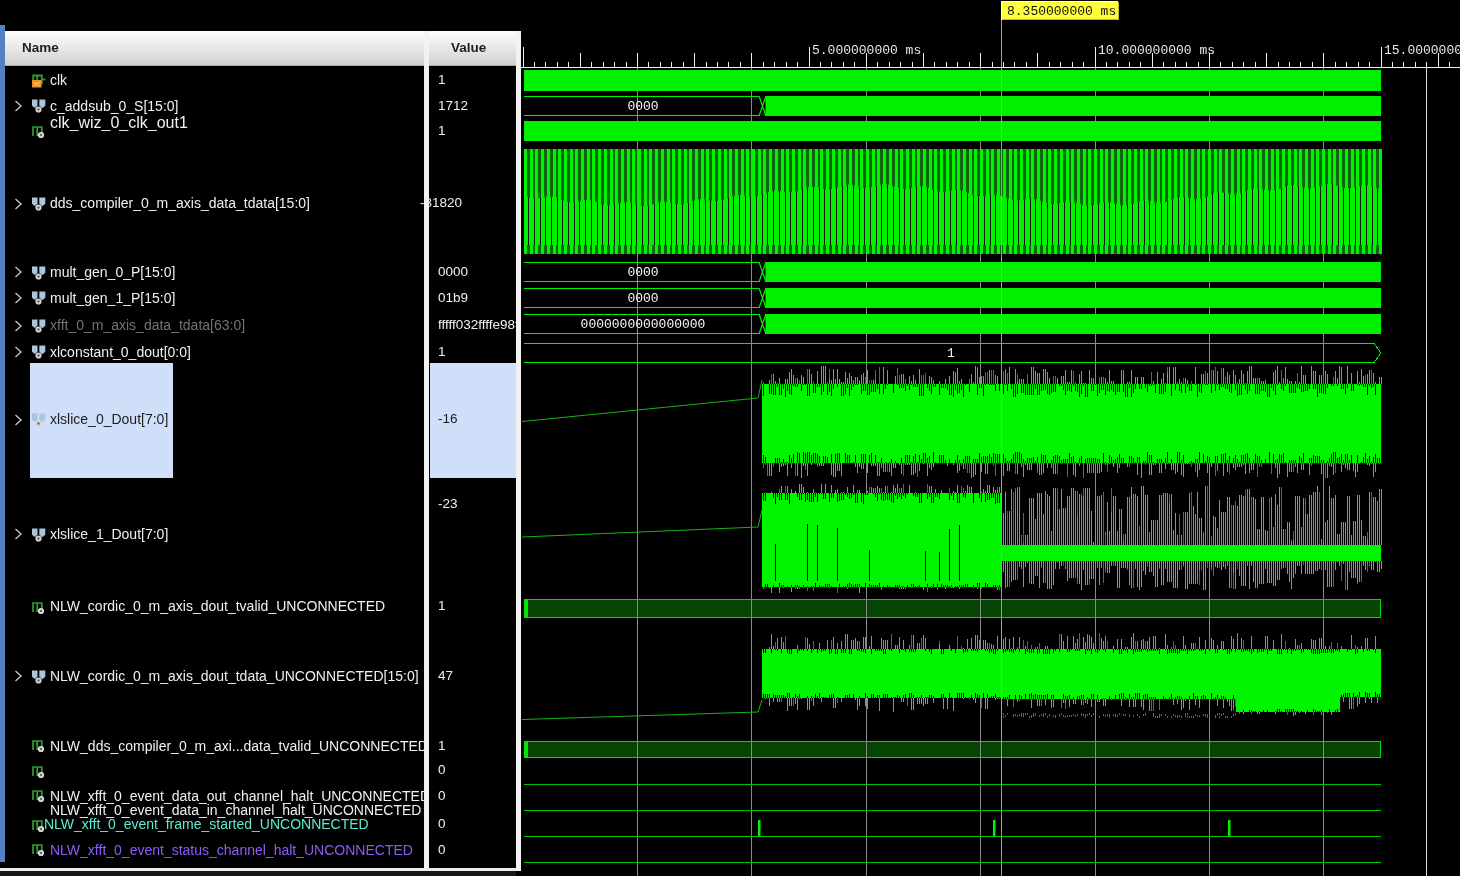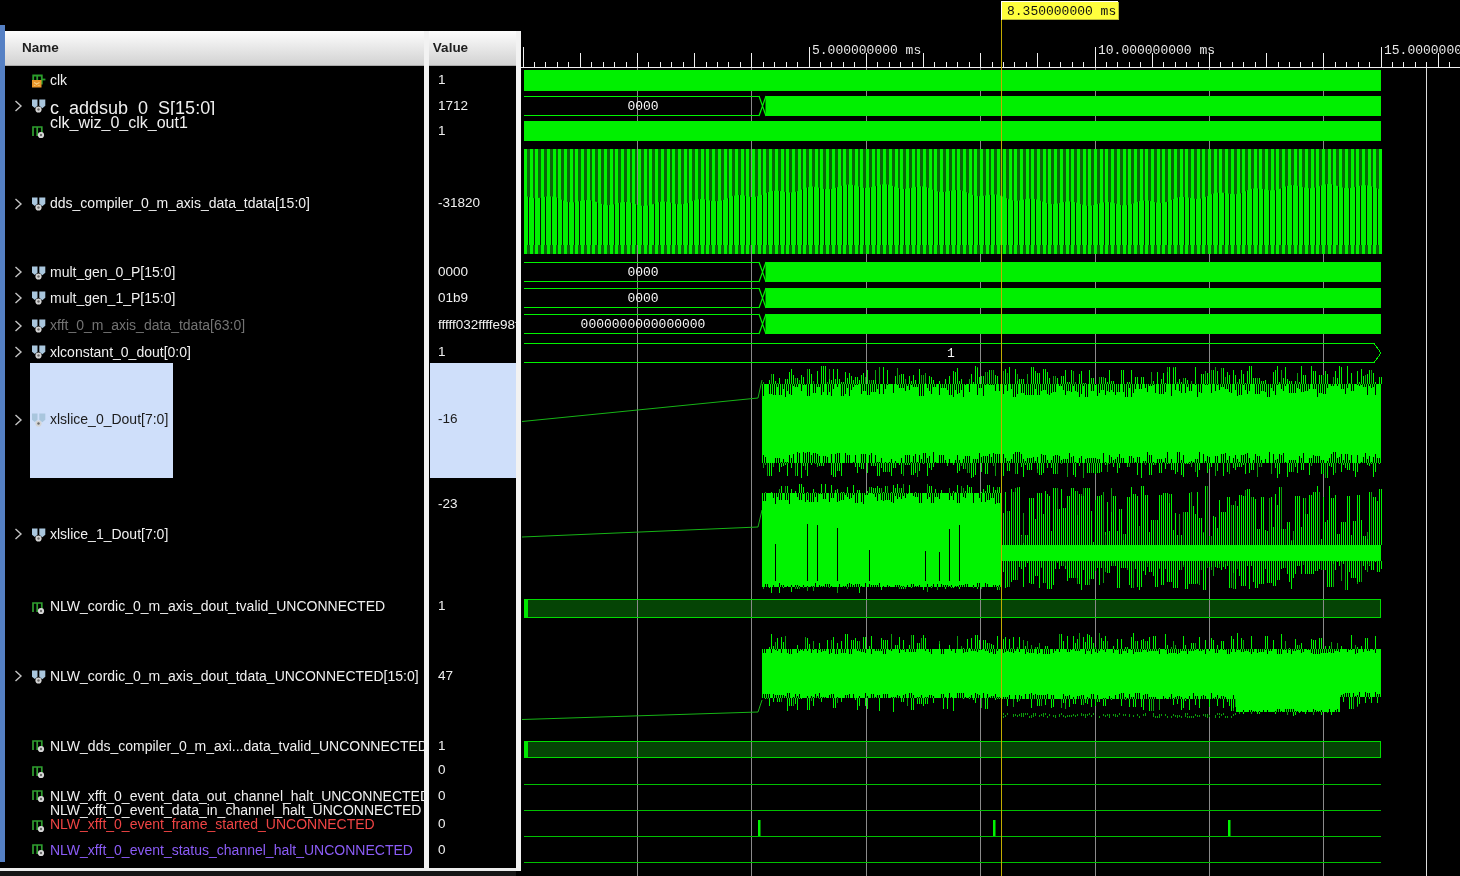--- a/index.html
+++ b/index.html
@@ -20,54 +20,54 @@
         <path d="M1 1.5h5.5v6.3L3.8 10L1 7.8z" fill="#a9c6dd"></path>
         <path d="M8.3 1.5h6v6.3l-3 2.4-3-2.4z" fill="#a9c6dd"></path>
         <circle cx="7.5" cy="11.5" r="3.1" fill="#d4d4d4"></circle>
         <circle cx="7.5" cy="11.5" r="1.2" fill="#6a6a6a"></circle>
       </g>
 </defs>
   </svg>
 <div style="position:absolute;left:5px;top:31px;width:419px;height:34px;background:linear-gradient(#fdfdfd,#d2d2d2);border-bottom:1px solid #aaa"></div>
 <div style="position:absolute;left:429px;top:31px;width:87px;height:34px;background:linear-gradient(#fdfdfd,#d2d2d2);border-bottom:1px solid #aaa"></div>
 <div style="position:absolute;left:22px;top:40px;font-size:13.5px;font-weight:bold;color:#1e1e1e">Name</div>
-<div style="position:absolute;left:407px;top:40px;width:87px;text-align:center;font-size:13.5px;font-weight:bold;color:#1e1e1e">Value</div>
+<div style="position:absolute;left:451px;top:40px;width:87px;font-size:13.5px;font-weight:bold;color:#1e1e1e">Value</div>
 <div style="position:absolute;left:424px;top:31px;width:5px;height:837px;background:#f2f2f2"></div>
 <div style="position:absolute;left:516px;top:31px;width:5px;height:840px;background:#f2f2f2"></div>
 <div style="position:absolute;left:0px;top:25px;width:5px;height:837px;background:#5580c4"></div>
 <div style="position:absolute;left:0px;top:868px;width:516px;height:3px;background:#ececec"></div>
 <div style="position:absolute;left:0px;top:871px;width:516px;height:5px;background:#161616"></div>
 <div style="position:absolute;left:30px;top:363px;width:143px;height:115px;background:#cfdffa"></div>
 <div style="position:absolute;left:430px;top:363px;width:86px;height:115px;background:#cfdffa"></div>
 <svg style="position:absolute;left:31px;top:73px" width="15" height="15" viewBox="0 0 15 15">
     <use href="#i-clk"></use>
   </svg>
 <div style="position:absolute;left:50px;top:72px;width:374px;height:17px;overflow:hidden;white-space:nowrap;color:#f0f0f0;font-size:14px">clk</div>
 <div style="position:absolute;left:438px;top:72px;width:78px;height:17px;overflow:hidden;white-space:nowrap;color:#f0f0f0;font-size:13.5px">1</div>
 <svg style="position:absolute;left:13px;top:100px" width="10" height="12" viewBox="0 0 10 12">
     <path d="M2.5 1L8 6L2.5 11" stroke="#c4c4c4" stroke-width="1.4" fill="none"></path>
   </svg>
 <svg style="position:absolute;left:31px;top:98px" width="15" height="15" viewBox="0 0 15 15">
     <use href="#i-bus"></use>
   </svg>
-<div style="position:absolute;left:50px;top:98px;width:374px;height:17px;overflow:hidden;white-space:nowrap;color:#f0f0f0;font-size:18px">c_addsub_0_S[15:0]</div>
+<div style="position:absolute;left:50px;top:98px;width:374px;height:17px;overflow:hidden;white-space:nowrap;color:#f0f0f0;font-size:14px">c_addsub_0_S[15:0]</div>
 <div style="position:absolute;left:438px;top:98px;width:78px;height:17px;overflow:hidden;white-space:nowrap;color:#f0f0f0;font-size:13.5px">1712</div>
 <svg style="position:absolute;left:31px;top:124px" width="15" height="15" viewBox="0 0 15 15">
     <use href="#i-bit"></use>
   </svg>
 <div style="position:absolute;left:50px;top:114px;width:374px;height:17px;overflow:hidden;white-space:nowrap;color:#f0f0f0;font-size:16px">clk_wiz_0_clk_out1</div>
 <div style="position:absolute;left:438px;top:123px;width:78px;height:17px;overflow:hidden;white-space:nowrap;color:#f0f0f0;font-size:13.5px">1</div>
 <svg style="position:absolute;left:13px;top:198px" width="10" height="12" viewBox="0 0 10 12">
     <path d="M2.5 1L8 6L2.5 11" stroke="#c4c4c4" stroke-width="1.4" fill="none"></path>
   </svg>
 <svg style="position:absolute;left:31px;top:196px" width="15" height="15" viewBox="0 0 15 15">
     <use href="#i-bus"></use>
   </svg>
 <div style="position:absolute;left:50px;top:195px;width:374px;height:17px;overflow:hidden;white-space:nowrap;color:#f0f0f0;font-size:14px">dds_compiler_0_m_axis_data_tdata[15:0]</div>
-<div style="position:absolute;left:438px;top:195px;width:78px;height:17px;overflow:hidden;white-space:nowrap;color:#f0f0f0;font-size:13.5px">-31820</div>
+<div style="position:absolute;left:420px;top:195px;width:78px;height:17px;overflow:hidden;white-space:nowrap;color:#f0f0f0;font-size:13.5px">-31820</div>
 <svg style="position:absolute;left:13px;top:266px" width="10" height="12" viewBox="0 0 10 12">
     <path d="M2.5 1L8 6L2.5 11" stroke="#c4c4c4" stroke-width="1.4" fill="none"></path>
   </svg>
 <svg style="position:absolute;left:31px;top:265px" width="15" height="15" viewBox="0 0 15 15">
     <use href="#i-bus"></use>
   </svg>
 <div style="position:absolute;left:50px;top:264px;width:374px;height:17px;overflow:hidden;white-space:nowrap;color:#f0f0f0;font-size:14px">mult_gen_0_P[15:0]</div>
 <div style="position:absolute;left:438px;top:264px;width:78px;height:17px;overflow:hidden;white-space:nowrap;color:#f0f0f0;font-size:13.5px">0000</div>
 <svg style="position:absolute;left:13px;top:292px" width="10" height="12" viewBox="0 0 10 12">
     <path d="M2.5 1L8 6L2.5 11" stroke="#c4c4c4" stroke-width="1.4" fill="none"></path>
@@ -133,21 +133,21 @@
 <div style="position:absolute;left:50px;top:802px;width:374px;height:17px;overflow:hidden;white-space:nowrap;color:#f0f0f0;font-size:14px">NLW_xfft_0_event_data_in_channel_halt_UNCONNECTED</div>
 <div style="position:absolute;left:438px;top:762px;width:78px;height:17px;overflow:hidden;white-space:nowrap;color:#f0f0f0;font-size:13.5px">0</div>
 <svg style="position:absolute;left:31px;top:788px" width="15" height="15" viewBox="0 0 15 15">
     <use href="#i-bit"></use>
   </svg>
 <div style="position:absolute;left:50px;top:788px;width:374px;height:17px;overflow:hidden;white-space:nowrap;color:#f0f0f0;font-size:14px">NLW_xfft_0_event_data_out_channel_halt_UNCONNECTED</div>
 <div style="position:absolute;left:438px;top:788px;width:78px;height:17px;overflow:hidden;white-space:nowrap;color:#f0f0f0;font-size:13.5px">0</div>
 <svg style="position:absolute;left:31px;top:818px" width="15" height="15" viewBox="0 0 15 15">
     <use href="#i-bit"></use>
   </svg>
-<div style="position:absolute;left:50px;top:816px;width:374px;height:17px;overflow:hidden;white-space:nowrap;color:#ef4444;font-size:14px">NLW_xfft_0_event_frame_started_UNCONNECTED</div>
+<div style="position:absolute;left:44px;top:816px;width:374px;height:17px;overflow:hidden;white-space:nowrap;color:#5eead4;font-size:14px">NLW_xfft_0_event_frame_started_UNCONNECTED</div>
 <div style="position:absolute;left:438px;top:816px;width:78px;height:17px;overflow:hidden;white-space:nowrap;color:#f0f0f0;font-size:13.5px">0</div>
 <svg style="position:absolute;left:31px;top:842px" width="15" height="15" viewBox="0 0 15 15">
     <use href="#i-bit"></use>
   </svg>
 <div style="position:absolute;left:50px;top:842px;width:374px;height:17px;overflow:hidden;white-space:nowrap;color:#8b5cf6;font-size:14px">NLW_xfft_0_event_status_channel_halt_UNCONNECTED</div>
 <div style="position:absolute;left:438px;top:842px;width:78px;height:17px;overflow:hidden;white-space:nowrap;color:#f0f0f0;font-size:13.5px">0</div>
 <svg style="position:absolute;left:521px;top:0" width="939" height="876" viewBox="0 0 939 876">
     <rect x="3" y="149" width="857" height="105" fill="#0c640c"></rect>
     <rect x="3" y="599" width="857" height="19" fill="#054405"></rect>
     <rect x="3" y="741" width="857" height="17" fill="#054405"></rect>

